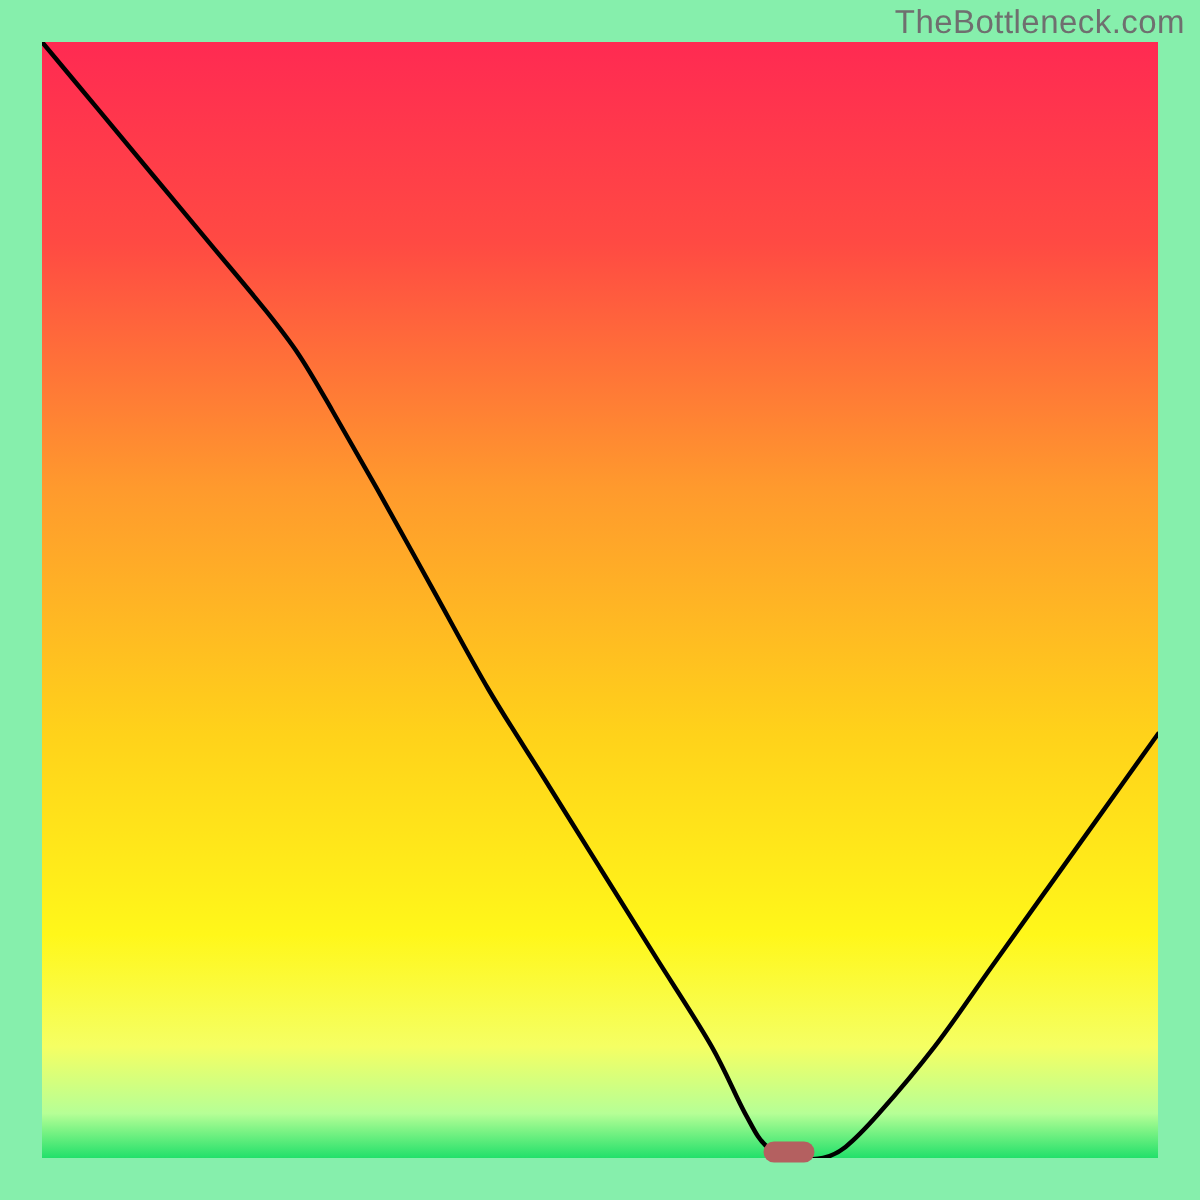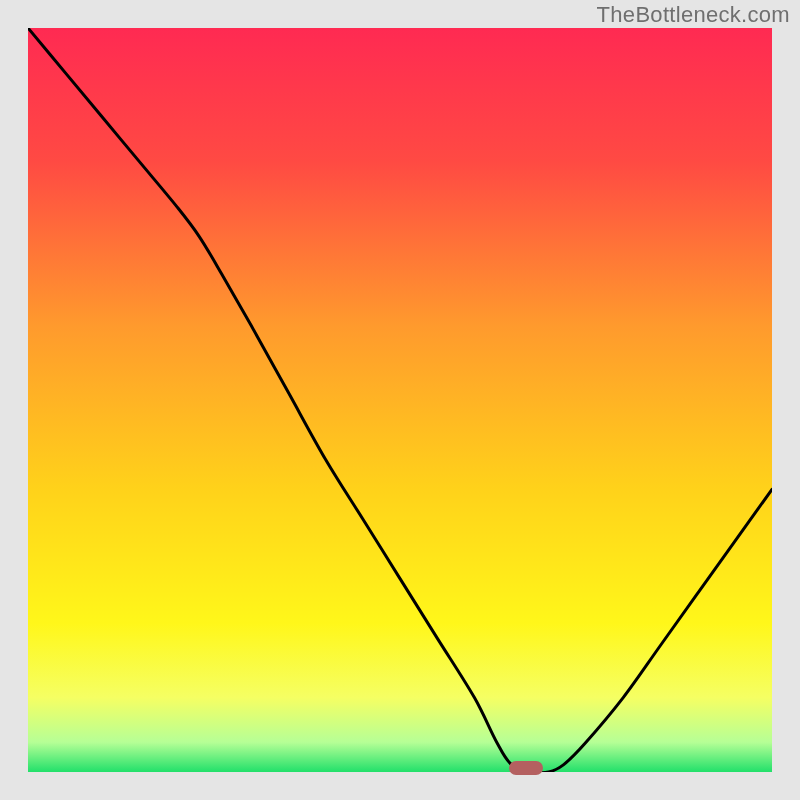--- a/index.html
+++ b/index.html
@@ -7,21 +7,21 @@
     padding: 0;
     width: 800px;
     height: 800px;
     background: #000;
     overflow: hidden;
   }
   .outer {
     position: relative;
     width: 800px;
     height: 800px;
-    background: #e5e5e5;
+    background: #86efac;
   }
   .watermark {
     position: absolute;
     top: 2px;
     right: 10px;
     color: #6f6f6f;
     font-family: Arial, Helvetica, sans-serif;
     font-size: 22px;
     font-weight: 500;
     letter-spacing: 0.3px;

